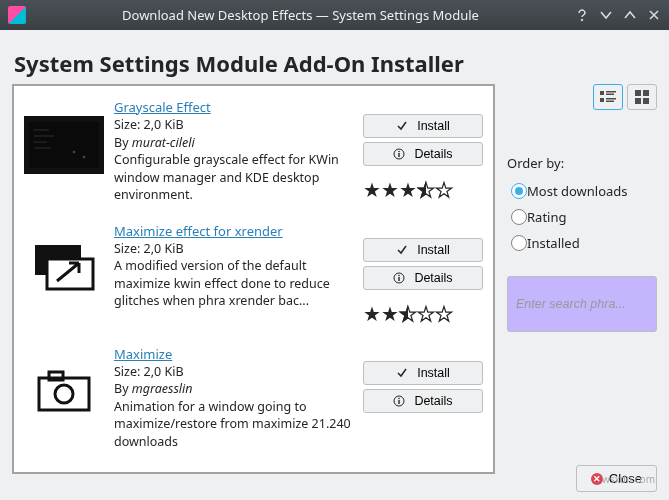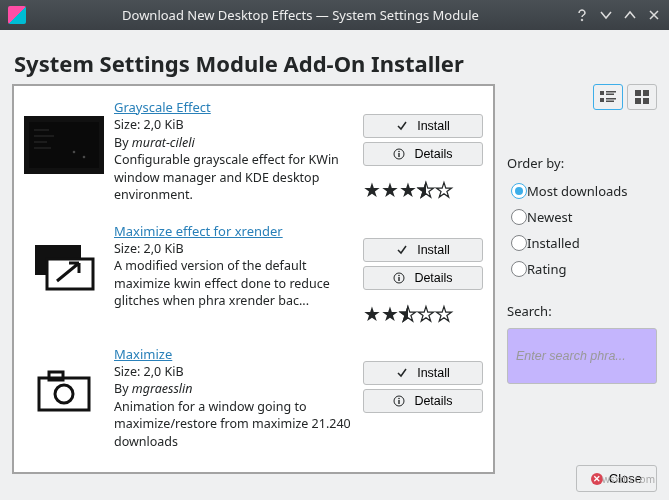--- a/index.html
+++ b/index.html
@@ -310,34 +310,29 @@
     <div style="height:26px;"></div>
 
     <div class="order-label">Order by:</div>
     <div class="radio-group">
       <div class="radio-row">
         <span class="kradio checked"></span>
         <span>Most downloads</span>
       </div>
       <div class="radio-row">
         <span class="kradio"></span>
-        <span>Newest</span>
+        <span>Rating</span>
       </div>
       <div class="radio-row">
         <span class="kradio"></span>
         <span>Installed</span>
       </div>
-      <div class="radio-row">
-        <span class="kradio"></span>
-        <span>Rating</span>
-      </div>
     </div>
 
     <div style="height:8px;"></div>
-    <div class="search-label">Search:</div>
     <input class="search-input" placeholder="Enter search phra..." style="">
   </div>
 </div>
 
 <div class="footer">
   <button class="close-btn">
     <span class="close-x">✕</span>
     <span>Close</span>
   </button>
 </div>

